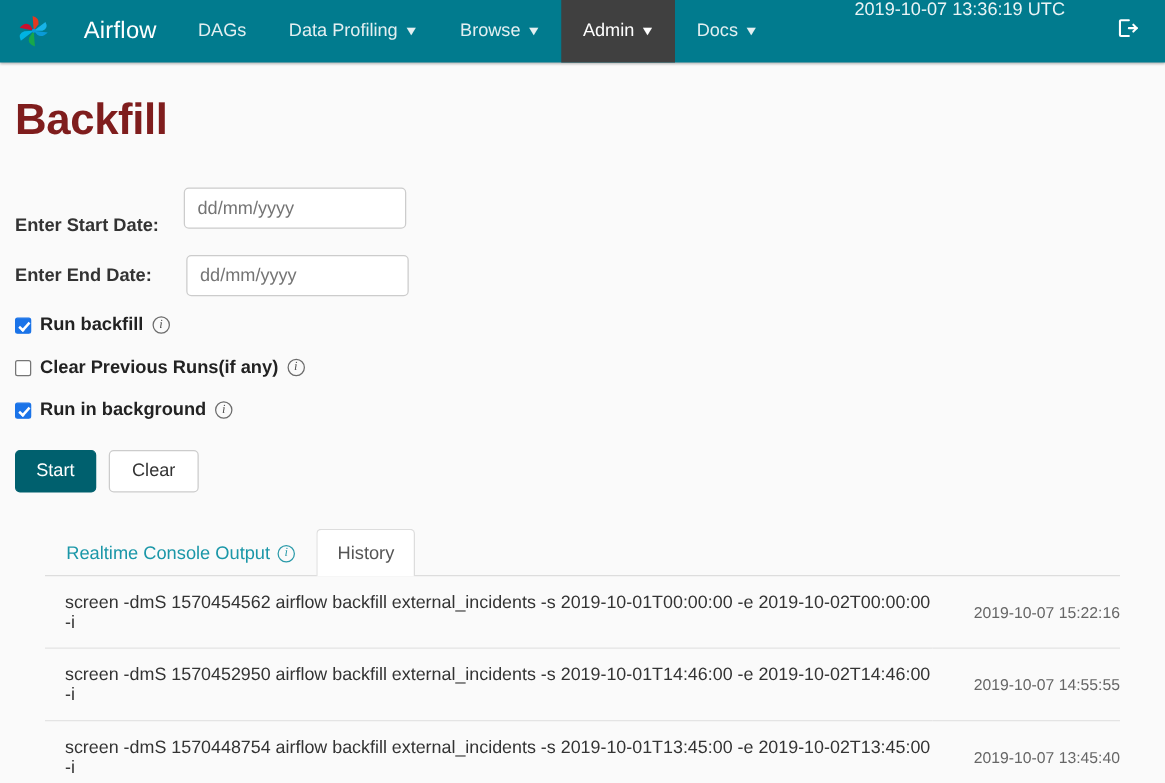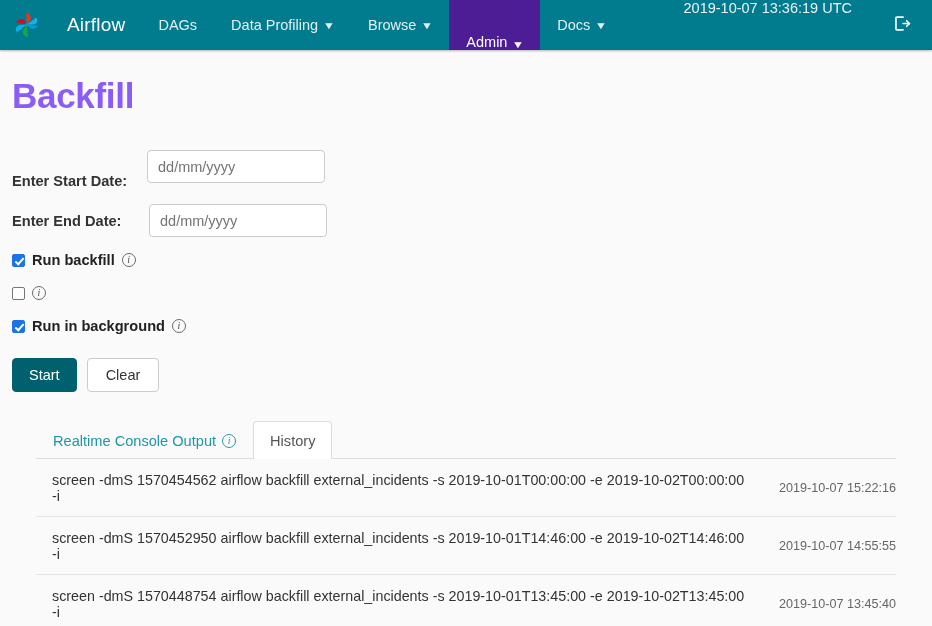--- a/index.html
+++ b/index.html
@@ -36,23 +36,22 @@
   .nav-items { display: flex; align-items: stretch; }
   .nav-item {
     display: flex; align-items: center;
     padding: 0 17px;
     color: #e3eff1;
     font-size: 14.5px;
     cursor: pointer;
     white-space: nowrap;
   }
   .nav-item.active {
-    background: #4c1d95;
+    background: #404040;
     color: #ffffff;
-    align-items: flex-end;
   }
   .caret {
     display: inline-block;
     margin-left: 6px;
     font-size: 10px;
     transform: scaleX(1.25);
   }
   .nav-right {
     margin-left: auto;
     display: flex; align-items: flex-start;
@@ -69,21 +68,21 @@
     display: flex; align-items: center; justify-content: center;
     width: 38px; height: 50px;
     cursor: pointer;
   }
 
   
   .page { padding: 0 12px; }
   h1.page-title {
     font-size: 35px;
     font-weight: bold;
-    color: #8b5cf6;
+    color: #7f1d1d;
     margin: 26px 0 28px 0;
     letter-spacing: -0.3px;
   }
 
   
   .form-row {
     display: flex;
     align-items: center;
     margin-bottom: 15px;
   }
@@ -307,20 +306,21 @@
   </div>
 
   <div class="check-row">
     <span class="cbox checked"></span>
     <span class="check-label">Run backfill</span>
     <span class="info-icon">i</span>
   </div>
 
   <div class="check-row">
     <span class="cbox"></span>
+    <span class="check-label">Clear Previous Runs(if any)</span>
     <span class="info-icon">i</span>
   </div>
 
   <div class="check-row">
     <span class="cbox checked"></span>
     <span class="check-label">Run in background</span>
     <span class="info-icon">i</span>
   </div>
 
   <div class="btn-row">

